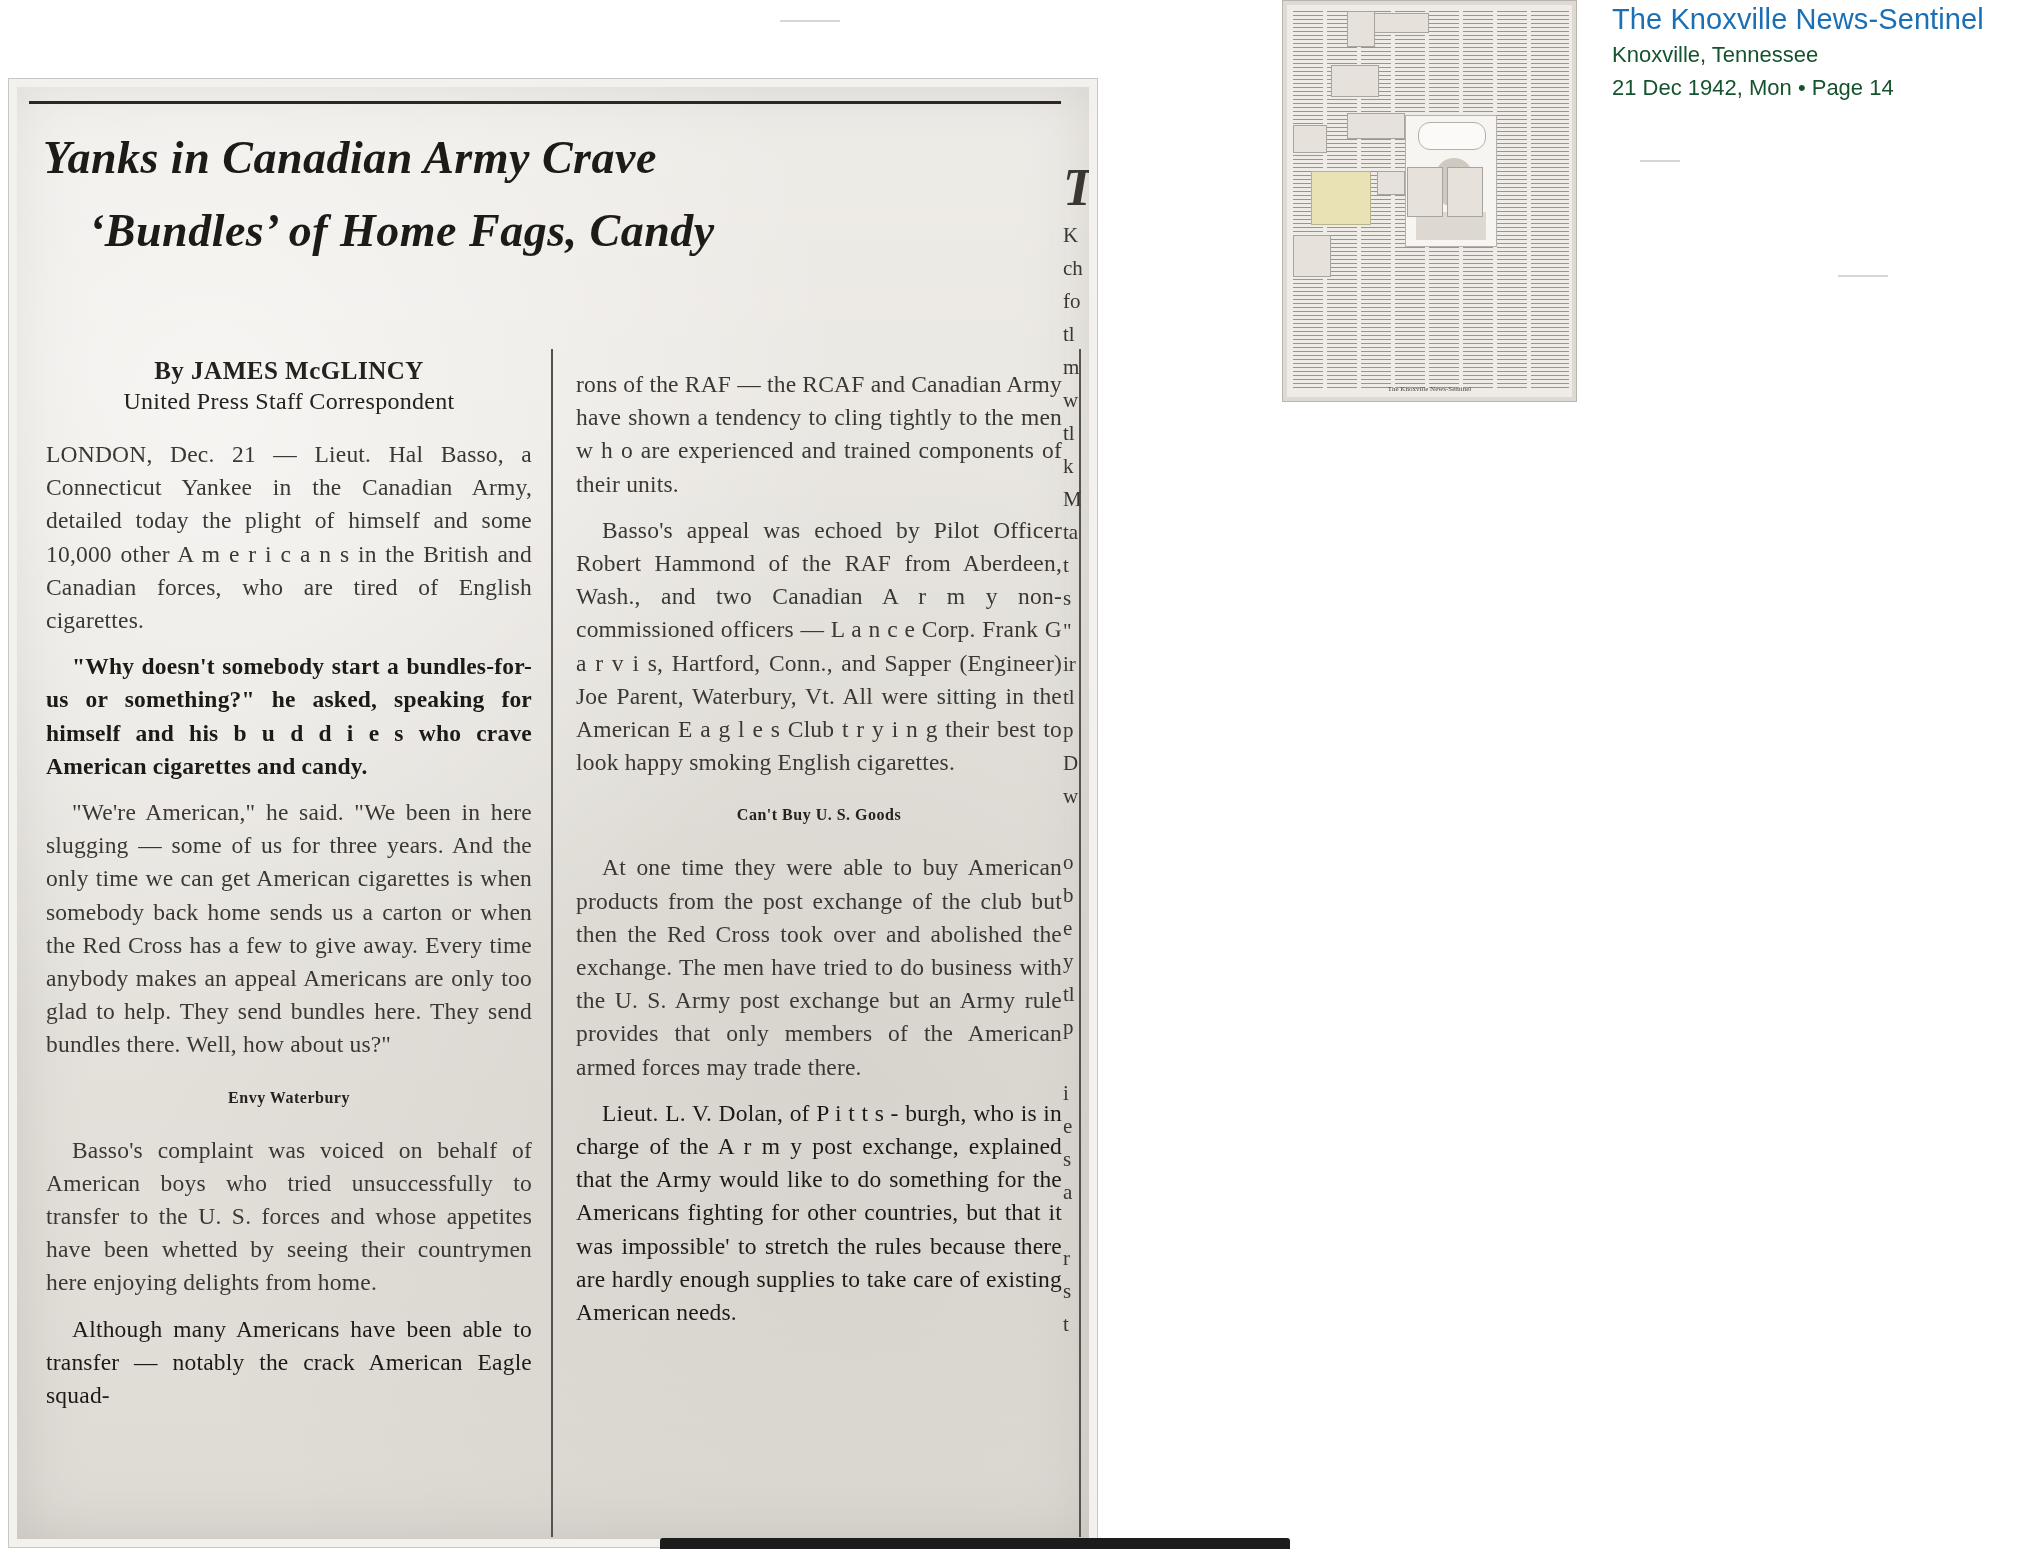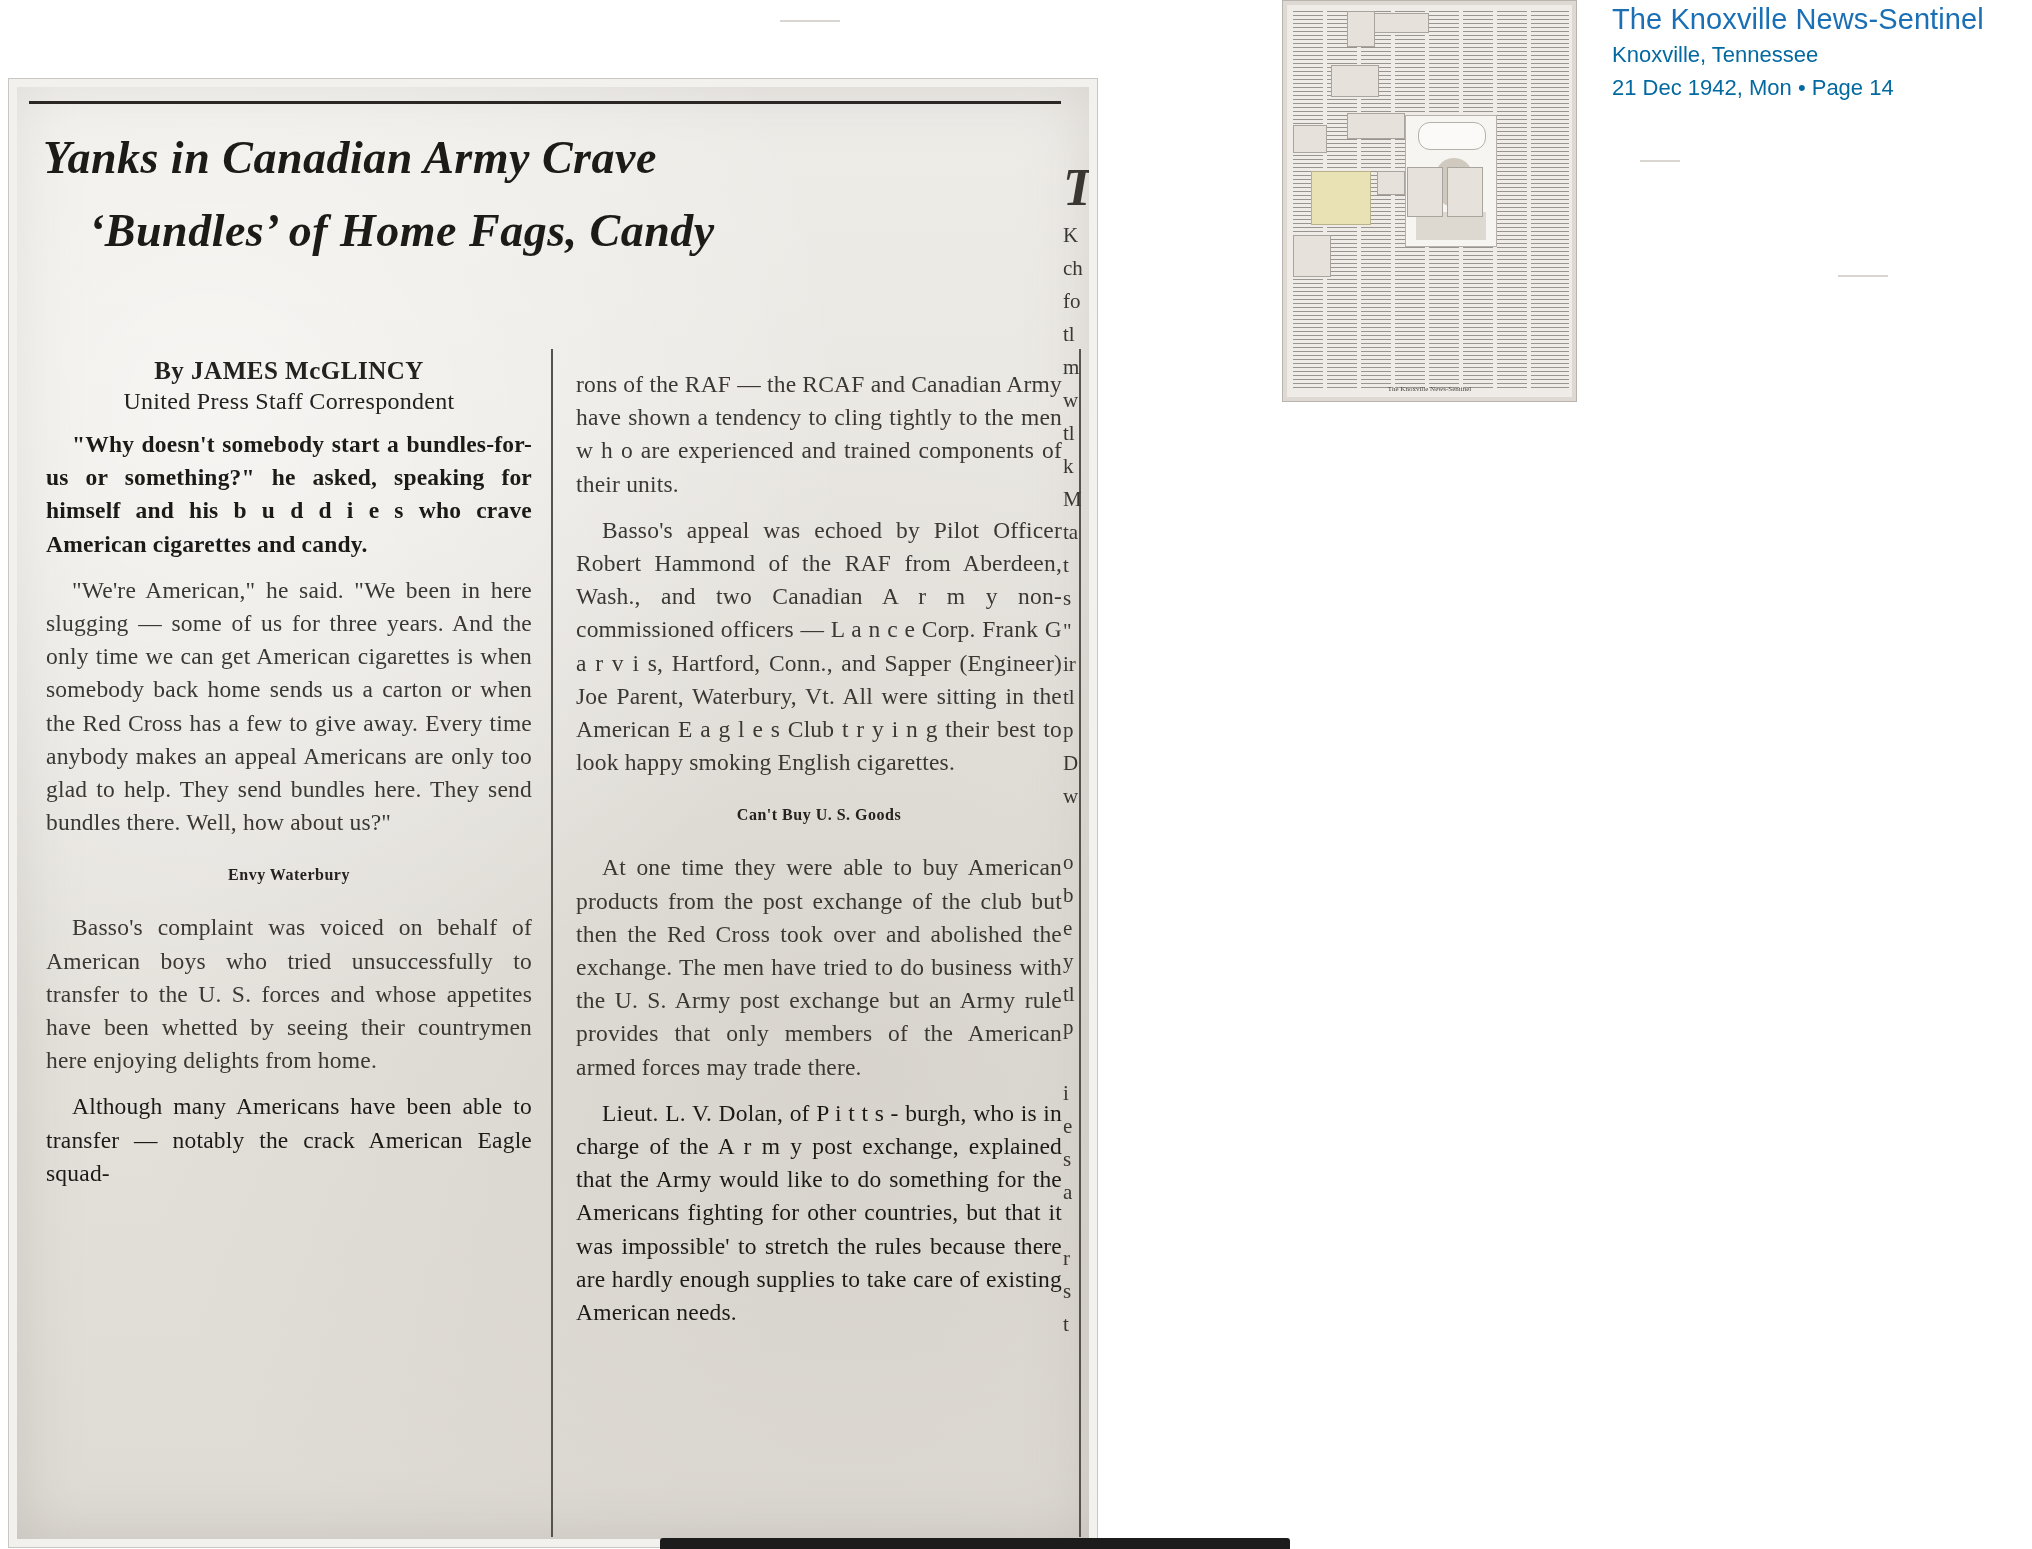--- a/index.html
+++ b/index.html
@@ -230,21 +230,21 @@
   .meta-title {
     font-size: 29px;
     line-height: 38px;
     color: #1a6fb5;
     white-space: nowrap;
     letter-spacing: 0.1px;
   }
   .meta-line {
     font-size: 22px;
     line-height: 33px;
-    color: #0369a1;
+    color: #14532d;
   }
 
   
   .bottom-bar {
     position: absolute;
     left: 660px;
     top: 1538px;
     width: 630px;
     height: 11px;
     background: #1c1c1c;
@@ -276,20 +276,21 @@
         <div class="headline l2">‘Bundles’ of Home Fags, Candy</div>
       </div>
 
       <div class="vert-rule a"></div>
       <div class="vert-rule b"></div>
 
       <div class="col left">
         <div class="byline">By  JAMES  McGLINCY</div>
         <div class="byline-sub">United Press Staff Correspondent</div>
 
+        <p class="para lead faded">LONDON, Dec. 21 — Lieut. Hal Basso, a Connecticut Yankee in the Canadian Army, detailed today the plight of himself and some 10,000 other A m e r i c a n s in the British and Canadian forces, who are tired of English cigarettes.</p>
         <p class="para indent bold dark">"Why doesn't somebody start a bundles-for-us or something?" he asked, speaking for himself and his b u d d i e s who crave American cigarettes and candy.</p>
         <p class="para indent faded">"We're American," he said. "We been in here slugging — some of us for three years. And the only time we can get American cigarettes is when somebody back home sends us a carton or when the Red Cross has a few to give away. Every time anybody makes an appeal Americans are only too glad to help. They send bundles here. They send bundles there.   Well, how about us?"</p>
 
         <div class="subhead">Envy  Waterbury</div>
 
         <p class="para indent faded">Basso's complaint was voiced on behalf of American boys who tried unsuccessfully to transfer to the U. S. forces and whose appetites have been whetted by seeing their countrymen here enjoying delights from home.</p>
         <p class="para indent dark">Although many Americans have been able to transfer — notably the crack American Eagle squad-</p>
       </div>
 
       <div class="col right">

